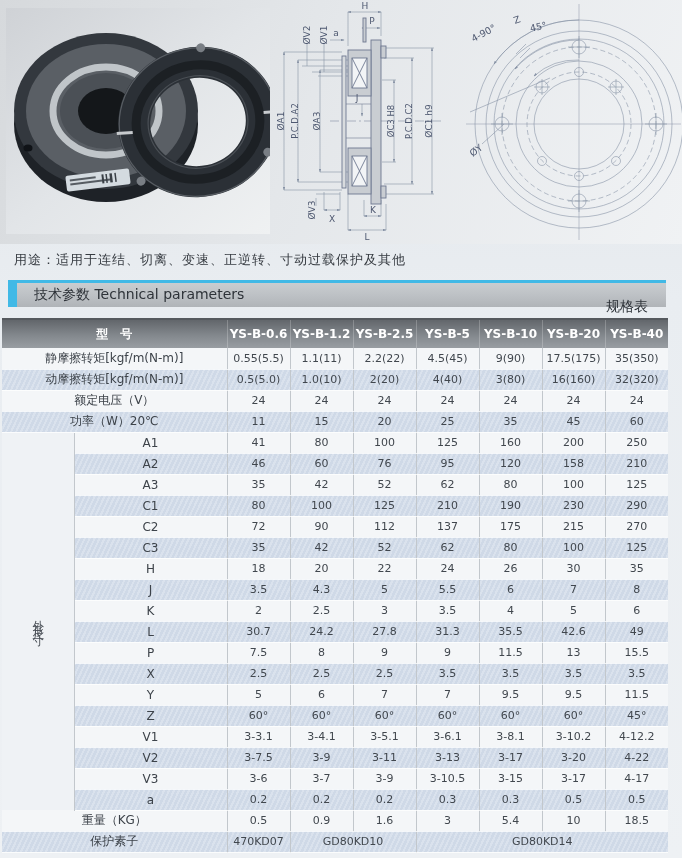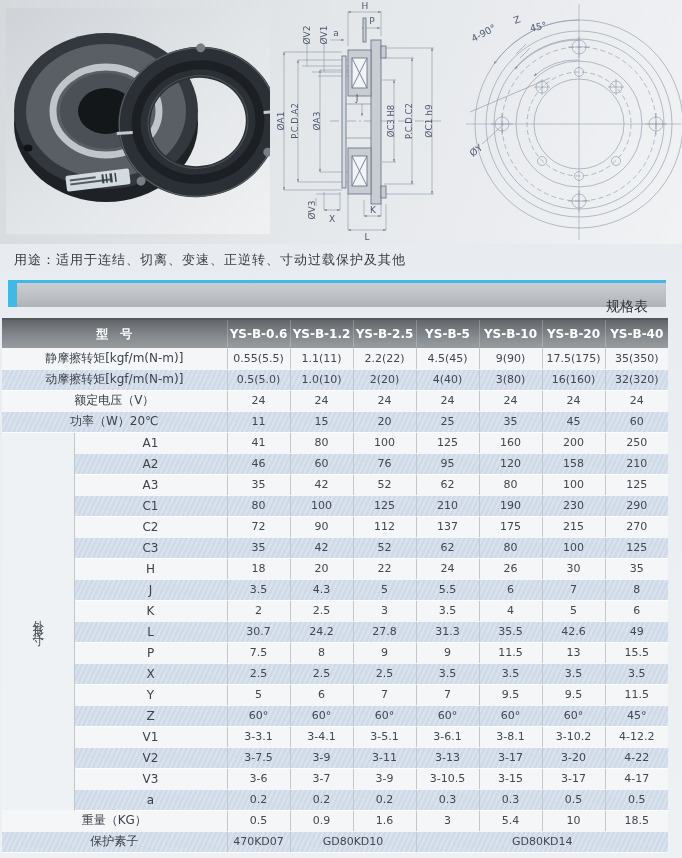--- a/index.html
+++ b/index.html
@@ -254,20 +254,21 @@
           <text x="26" y="153" transform="rotate(-38 26 153)">ØY</text>
         </g>
       </svg>
     </div>
   </div>
 
   <div class="usage">用途：适用于连结、切离、变速、正逆转、寸动过载保护及其他</div>
 
   <div class="bar">
     <div class="bar-inner">
+      <span class="bar-title">技术参数 Technical parameters</span>
       <span class="bar-right">规格表</span>
     </div>
   </div>
 
   <div class="table-wrap">
     <table>
       <colgroup>
         <col style="width:72px">
           <col style="width:153px">
         <col>

